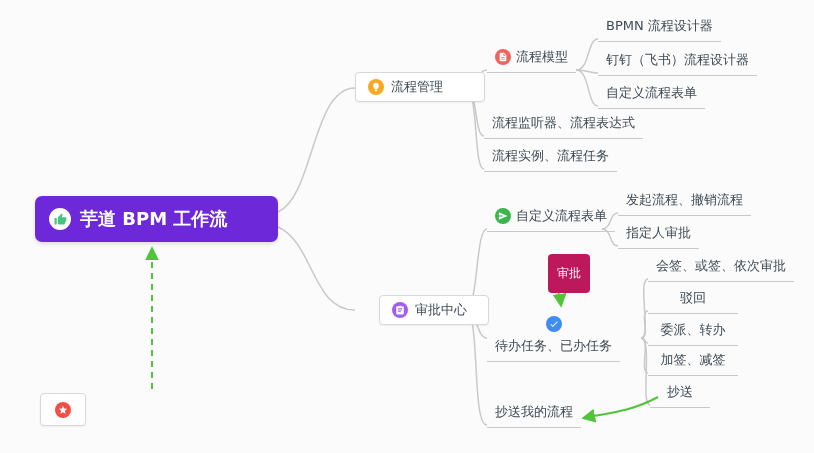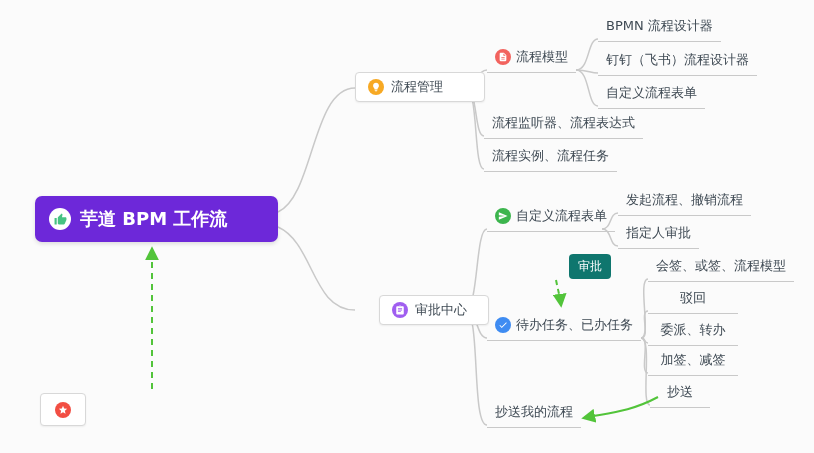--- a/index.html
+++ b/index.html
@@ -26,37 +26,37 @@
         white-space:nowrap;z-index:2;}
   #leaf-process-model{left:487px;top:44px;}
   #leaf-bpmn{left:598px;top:13px;}
   #leaf-dingtalk{left:598px;top:47px;}
   #leaf-custom-form{left:598px;top:80px;}
   #leaf-listener{left:484px;top:110px;}
   #leaf-instance{left:484px;top:143px;}
   #leaf-my-initiated{left:487px;top:203px;}
   #leaf-initiate-cancel{left:618px;top:187px;}
   #leaf-assignee{left:618px;top:220px;}
-  #leaf-todo-done{left:487px;top:312px;}
+  #leaf-todo-done{left:487px;top:312px;flex-direction:column;}
   #leaf-countersign{left:648px;top:253px;}
   #leaf-reject{left:648px;top:285px;min-width:74px;}
   #leaf-delegate{left:648px;top:317px;min-width:74px;}
   #leaf-add-sign{left:648px;top:347px;min-width:74px;}
   #leaf-cc{left:650px;top:379px;min-width:44px;}
   #leaf-cc-my{left:487px;top:399px;}
   
   .ic{width:16px;height:16px;border-radius:50%;flex:0 0 auto;display:flex;
       align-items:center;justify-content:center;}
   .ic svg{width:10px;height:10px;fill:#fff;}
   .root-ic svg{width:13px;height:13px;fill:#47c283;}
   .ic-orange{background:#f7a924;} .ic-red{background:#f2635e;} .ic-purple{background:#a05ef0;}
   .ic-green{background:#3cb54d;} .ic-blue{background:#3f8cf2;} .ic-scarlet{background:#f24e43;}
   
-  .badge{position:absolute;left:569px;top:254px;background:#0f766e;color:#fff;font-size:12px;
-         border-radius:4px;padding:4px 9px;z-index:3;white-space:nowrap;}
+  .badge{position:absolute;left:548px;top:254px;background:#be185d;color:#fff;font-size:12px;
+         border-radius:4px;padding:11px 9px;z-index:3;white-space:nowrap;}
 </style>
 </head>
 <body>
 
 <div class="canvas">
 
   <svg class="links">
     <defs>
       <marker id="arrow-green" viewBox="0 0 10 10" refX="8" refY="5" markerWidth="7" markerHeight="7" orient="auto-start-reverse">
         <path d="M0,0 L10,5 L0,10 z" fill="#52c43a"></path>
@@ -172,21 +172,21 @@
   <div class="leaf" id="leaf-todo-done">
     <span class="ic ic-blue">
       <svg viewBox="0 0 24 24">
           <path d="M9 16.17L4.83 12l-1.42 1.41L9 19 21 7l-1.41-1.41z"></path>
         </svg>
     </span>
     <span>待办任务、已办任务</span>
   </div>
 
   <div class="leaf" id="leaf-countersign">
-    <span>会签、或签、流程模型</span>
+    <span>会签、或签、依次审批</span>
   </div>
   <div class="leaf" id="leaf-reject">
     <span>驳回</span>
   </div>
   <div class="leaf" id="leaf-delegate">
     <span>委派、转办</span>
   </div>
   <div class="leaf" id="leaf-cc">
     <span>抄送</span>
   </div>

